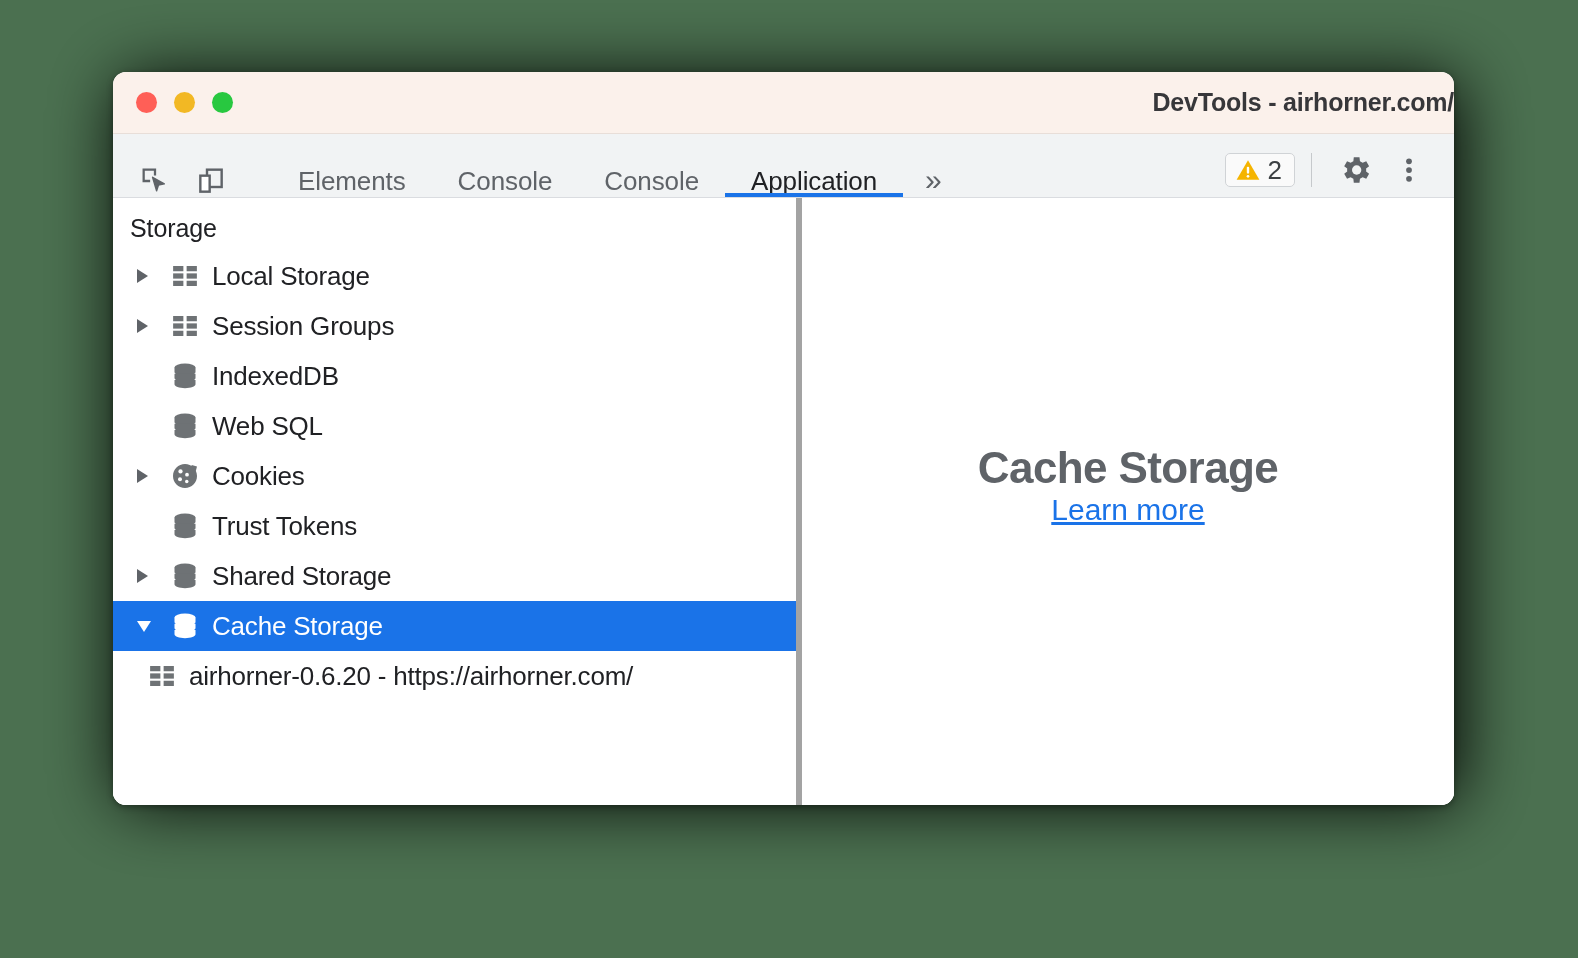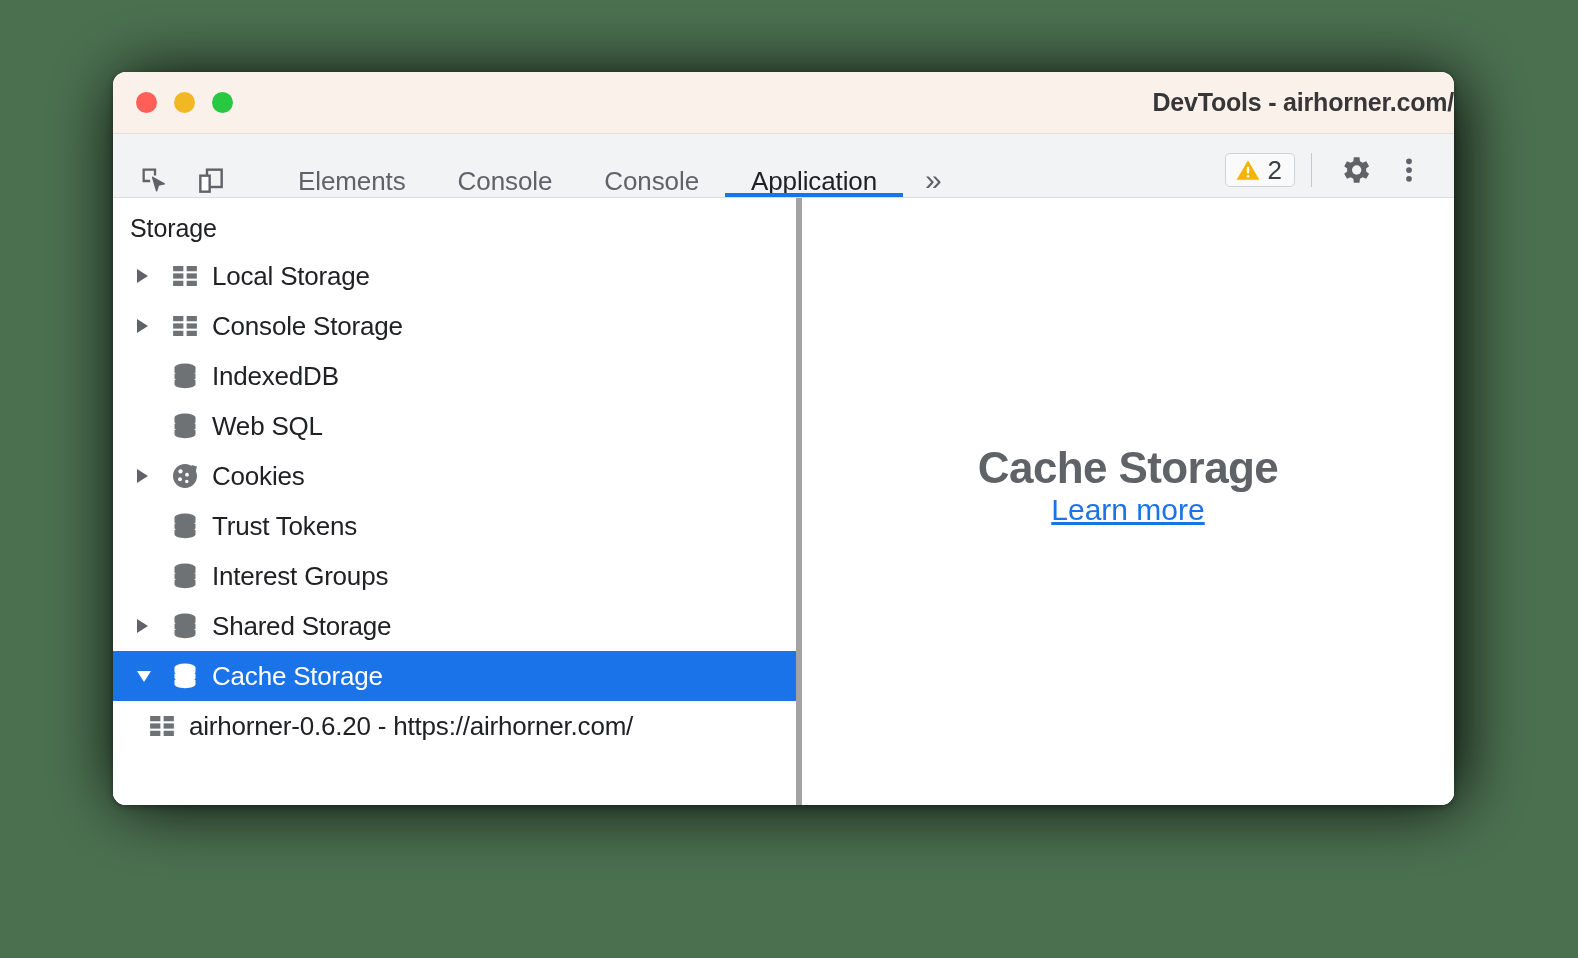--- a/index.html
+++ b/index.html
@@ -355,21 +355,21 @@
             <span class="row-icon">
               <svg width="30" height="30" viewBox="0 0 24 24">
                 <rect x="2.5" y="4" width="8.2" height="4.2" fill="#6e7275"></rect>
                 <rect x="13.3" y="4" width="8.2" height="4.2" fill="#6e7275"></rect>
                 <rect x="2.5" y="9.9" width="8.2" height="4.2" fill="#6e7275"></rect>
                 <rect x="13.3" y="9.9" width="8.2" height="4.2" fill="#6e7275"></rect>
                 <rect x="2.5" y="15.8" width="8.2" height="4.2" fill="#6e7275"></rect>
                 <rect x="13.3" y="15.8" width="8.2" height="4.2" fill="#6e7275"></rect>
               </svg>
             </span>
-            <span class="row-label">Console Storage</span>
+            <span class="row-label">Session Groups</span>
           </div>
           <div class="tree-row">
             <span class="twisty"></span>
             <span class="row-icon">
               <svg width="30" height="30" viewBox="0 0 24 24">
                 <ellipse cx="12" cy="5.1" rx="8.4" ry="3.1" fill="#6e7275"></ellipse>
                 <path d="M3.6 5.1v3.6c0 1.7 3.8 3.1 8.4 3.1s8.4-1.4 8.4-3.1V5.1z" fill="#6e7275"></path>
                 <path d="M3.6 10.2v3.4c0 1.7 3.8 3.1 8.4 3.1s8.4-1.4 8.4-3.1v-3.4z" fill="#6e7275"></path>
                 <path d="M3.6 15.2v3.4c0 1.7 3.8 3.1 8.4 3.1s8.4-1.4 8.4-3.1v-3.4z" fill="#6e7275"></path>
               </svg>
@@ -407,32 +407,20 @@
             <span class="twisty"></span>
             <span class="row-icon">
               <svg width="30" height="30" viewBox="0 0 24 24">
                 <ellipse cx="12" cy="5.1" rx="8.4" ry="3.1" fill="#6e7275"></ellipse>
                 <path d="M3.6 5.1v3.6c0 1.7 3.8 3.1 8.4 3.1s8.4-1.4 8.4-3.1V5.1z" fill="#6e7275"></path>
                 <path d="M3.6 10.2v3.4c0 1.7 3.8 3.1 8.4 3.1s8.4-1.4 8.4-3.1v-3.4z" fill="#6e7275"></path>
                 <path d="M3.6 15.2v3.4c0 1.7 3.8 3.1 8.4 3.1s8.4-1.4 8.4-3.1v-3.4z" fill="#6e7275"></path>
               </svg>
             </span>
             <span class="row-label">Trust Tokens</span>
-          </div>
-          <div class="tree-row">
-            <span class="twisty"></span>
-            <span class="row-icon">
-              <svg width="30" height="30" viewBox="0 0 24 24">
-                <ellipse cx="12" cy="5.1" rx="8.4" ry="3.1" fill="#6e7275"></ellipse>
-                <path d="M3.6 5.1v3.6c0 1.7 3.8 3.1 8.4 3.1s8.4-1.4 8.4-3.1V5.1z" fill="#6e7275"></path>
-                <path d="M3.6 10.2v3.4c0 1.7 3.8 3.1 8.4 3.1s8.4-1.4 8.4-3.1v-3.4z" fill="#6e7275"></path>
-                <path d="M3.6 15.2v3.4c0 1.7 3.8 3.1 8.4 3.1s8.4-1.4 8.4-3.1v-3.4z" fill="#6e7275"></path>
-              </svg>
-            </span>
-            <span class="row-label">Interest Groups</span>
           </div>
           <div class="tree-row">
             <span class="twisty">
               <span class="twisty-glyph collapsed"></span>
             </span>
             <span class="row-icon">
               <svg width="30" height="30" viewBox="0 0 24 24">
                 <ellipse cx="12" cy="5.1" rx="8.4" ry="3.1" fill="#6e7275"></ellipse>
                 <path d="M3.6 5.1v3.6c0 1.7 3.8 3.1 8.4 3.1s8.4-1.4 8.4-3.1V5.1z" fill="#6e7275"></path>
                 <path d="M3.6 10.2v3.4c0 1.7 3.8 3.1 8.4 3.1s8.4-1.4 8.4-3.1v-3.4z" fill="#6e7275"></path>

